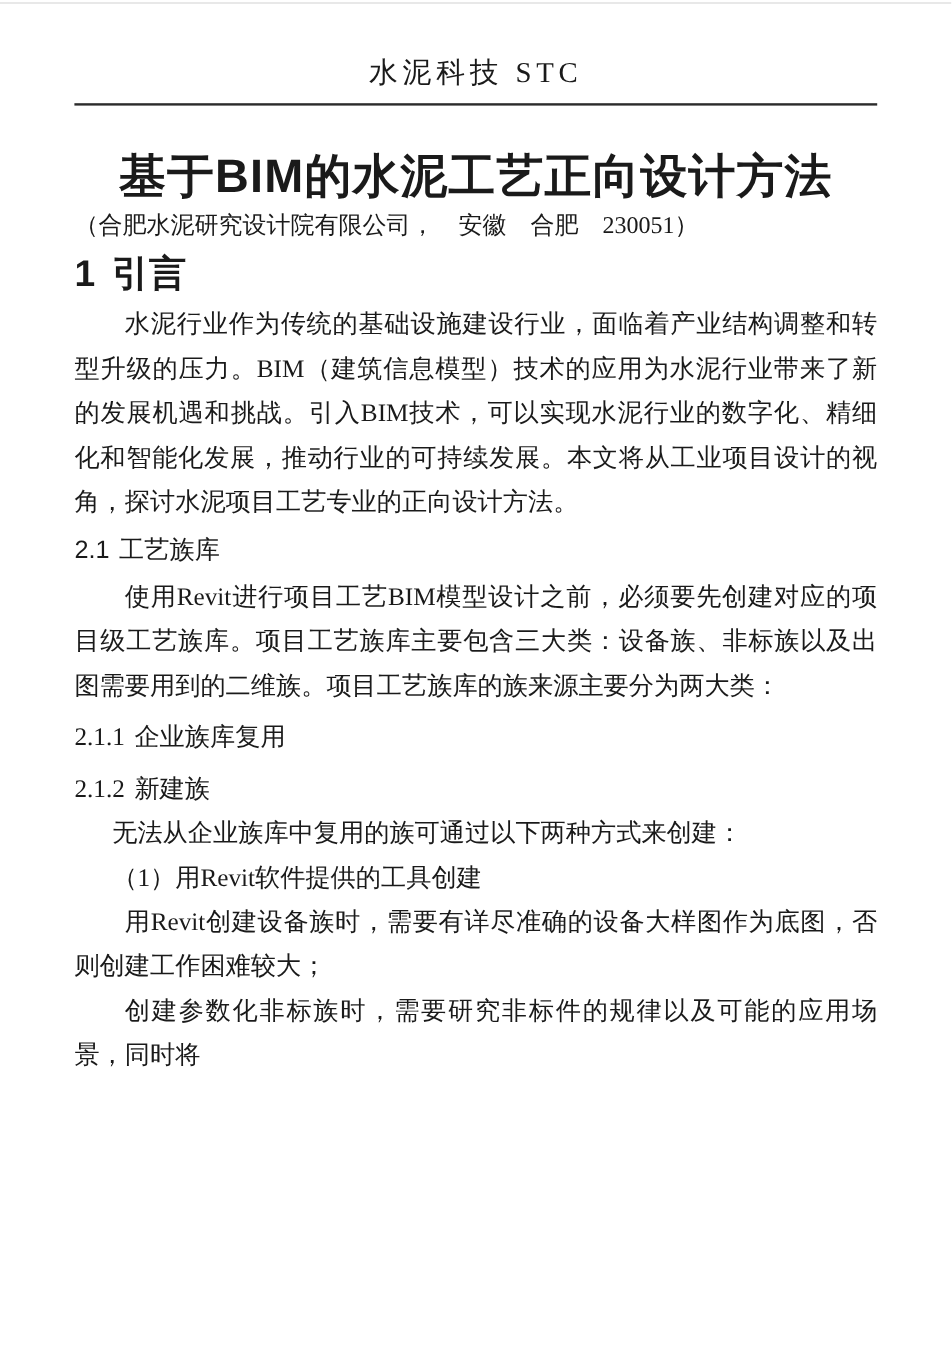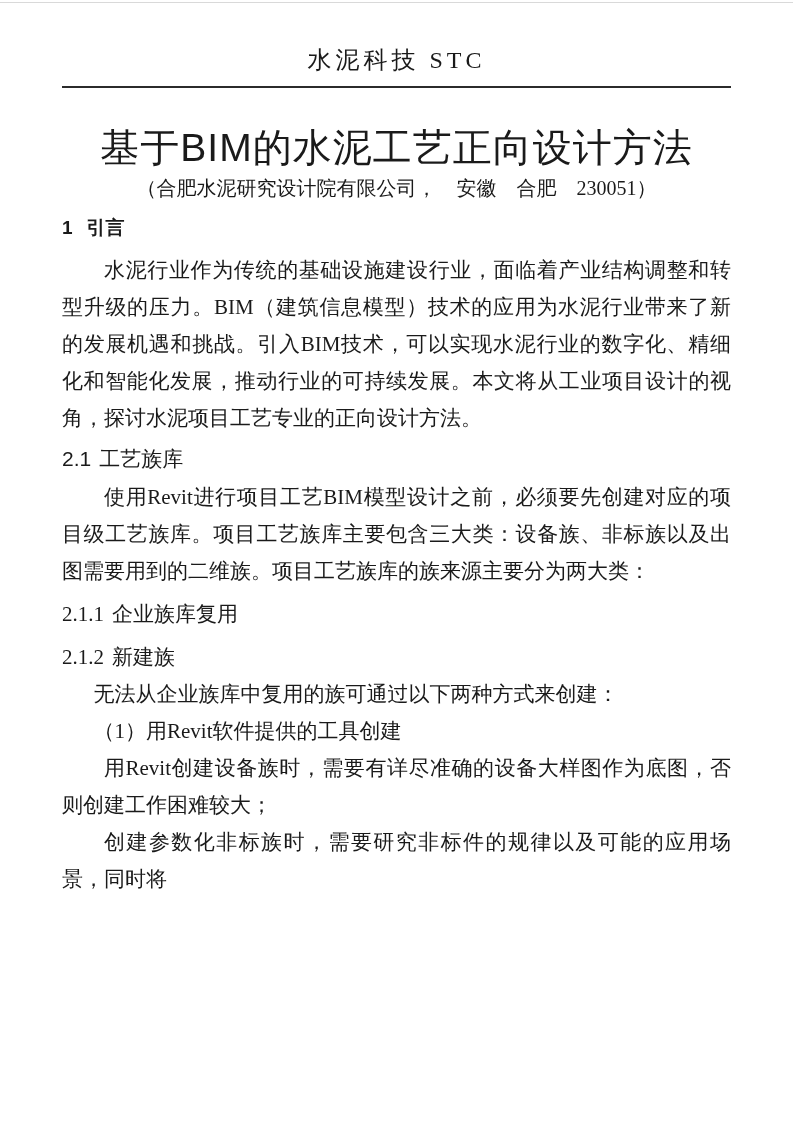--- a/index.html
+++ b/index.html
@@ -35,42 +35,42 @@
     font-size: 24px;
     letter-spacing: 4px;
     border-bottom: 2px solid #2b2b2b;
     font-family: "Liberation Serif", "DejaVu Serif", serif;
   }
   
   .article-title {
     margin-top: 38px;
     text-align: center;
     font-size: 39px;
-    font-weight: 400;
+    font-weight: 700;
     letter-spacing: 1px;
     line-height: 44px;
     font-family: "Liberation Sans", "DejaVu Sans", sans-serif;
   }
   .author-line {
     margin-top: 26px;
     text-align: center;
     font-size: 20px;
     line-height: 24px;
   }
   .affiliation-line {
     margin-top: 6px;
-    text-align: center;
+    text-align: left;
     font-size: 20px;
     line-height: 24px;
   }
   
   .h-level1 {
     margin: 0;
     margin-top: 14px;
-    font-size: 19px;
+    font-size: 31px;
     font-weight: 700;
     line-height: 28px;
     font-family: "Liberation Sans", "DejaVu Sans", sans-serif;
   }
   .h-level1 .h-num { margin-right: 14px; }
   .h-level2 {
     margin: 0;
     margin-top: 9px;
     font-size: 21px;
     font-weight: 400;

